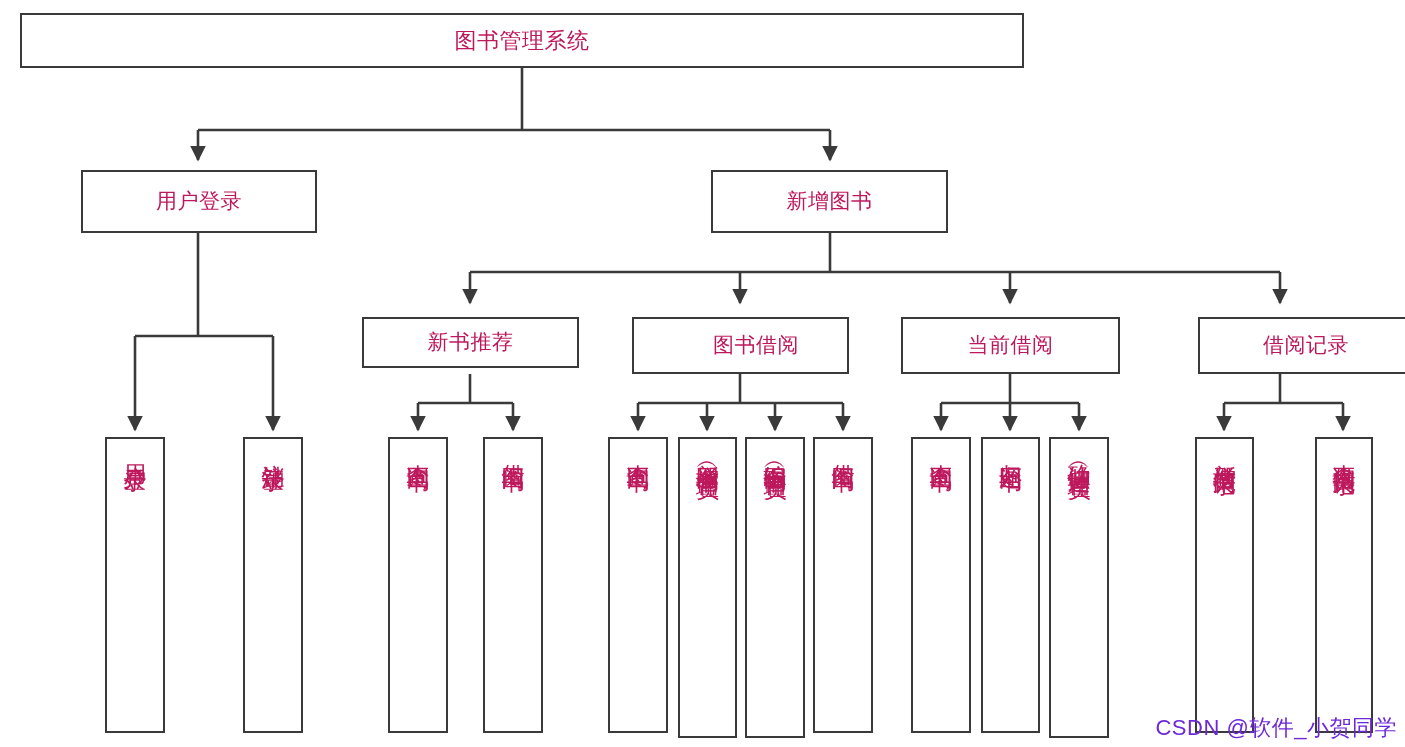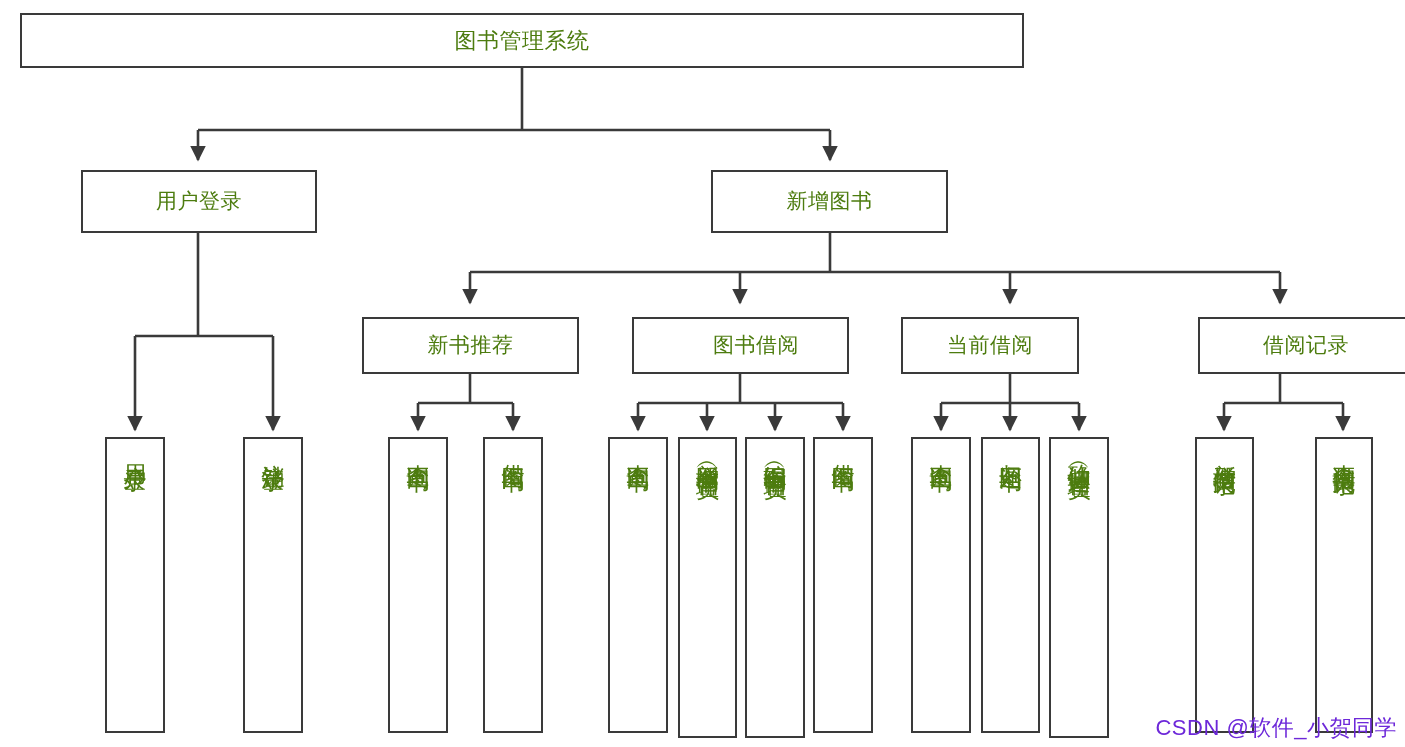--- a/index.html
+++ b/index.html
@@ -34,21 +34,21 @@
     display: flex;
     align-items: center;
     justify-content: center;
     color: #1a1a1a;
     z-index: 2;
   }
   .node-label {
     display: block;
     text-align: center;
     line-height: 1.18;
-    color: #4d7c0f;
+    color: #be185d;
     white-space: nowrap;
   }
   
   .node.horiz .node-label {
     font-size: 21px;
     letter-spacing: 0.5px;
   }
   .node.root .node-label {
     font-size: 22px;
   }
@@ -137,29 +137,29 @@
   </div>
 
   <div class="node horiz" style="left:81px; top:170px; width:236px; height:63px;">
     <span class="node-label">用户登录</span>
   </div>
 
   <div class="node horiz" style="left:711px; top:170px; width:237px; height:63px;">
     <span class="node-label">新增图书</span>
   </div>
 
-  <div class="node horiz" style="left:362px; top:317px; width:217px; height:57px;">
+  <div class="node horiz" style="left:362px; top:317px; width:217px; height:51px;">
     <span class="node-label">新书推荐</span>
   </div>
 
   <div class="node horiz" style="left:632px; top:317px; width:217px; height:57px;padding-left:31px;">
     <span class="node-label">图书借阅</span>
   </div>
 
-  <div class="node horiz" style="left:901px; top:317px; width:178px; height:57px;">
+  <div class="node horiz" style="left:901px; top:317px; width:219px; height:57px;">
     <span class="node-label">当前借阅</span>
   </div>
 
   <div class="node horiz" style="left:1172px; top:317px; width:216px; height:57px;margin-left:26px;">
     <span class="node-label">借阅记录</span>
   </div>
 
   <div class="node vert" style="left:105px; top:437px; width:60px; height:296px;">
     <span class="node-label">用户登录</span>
   </div>

